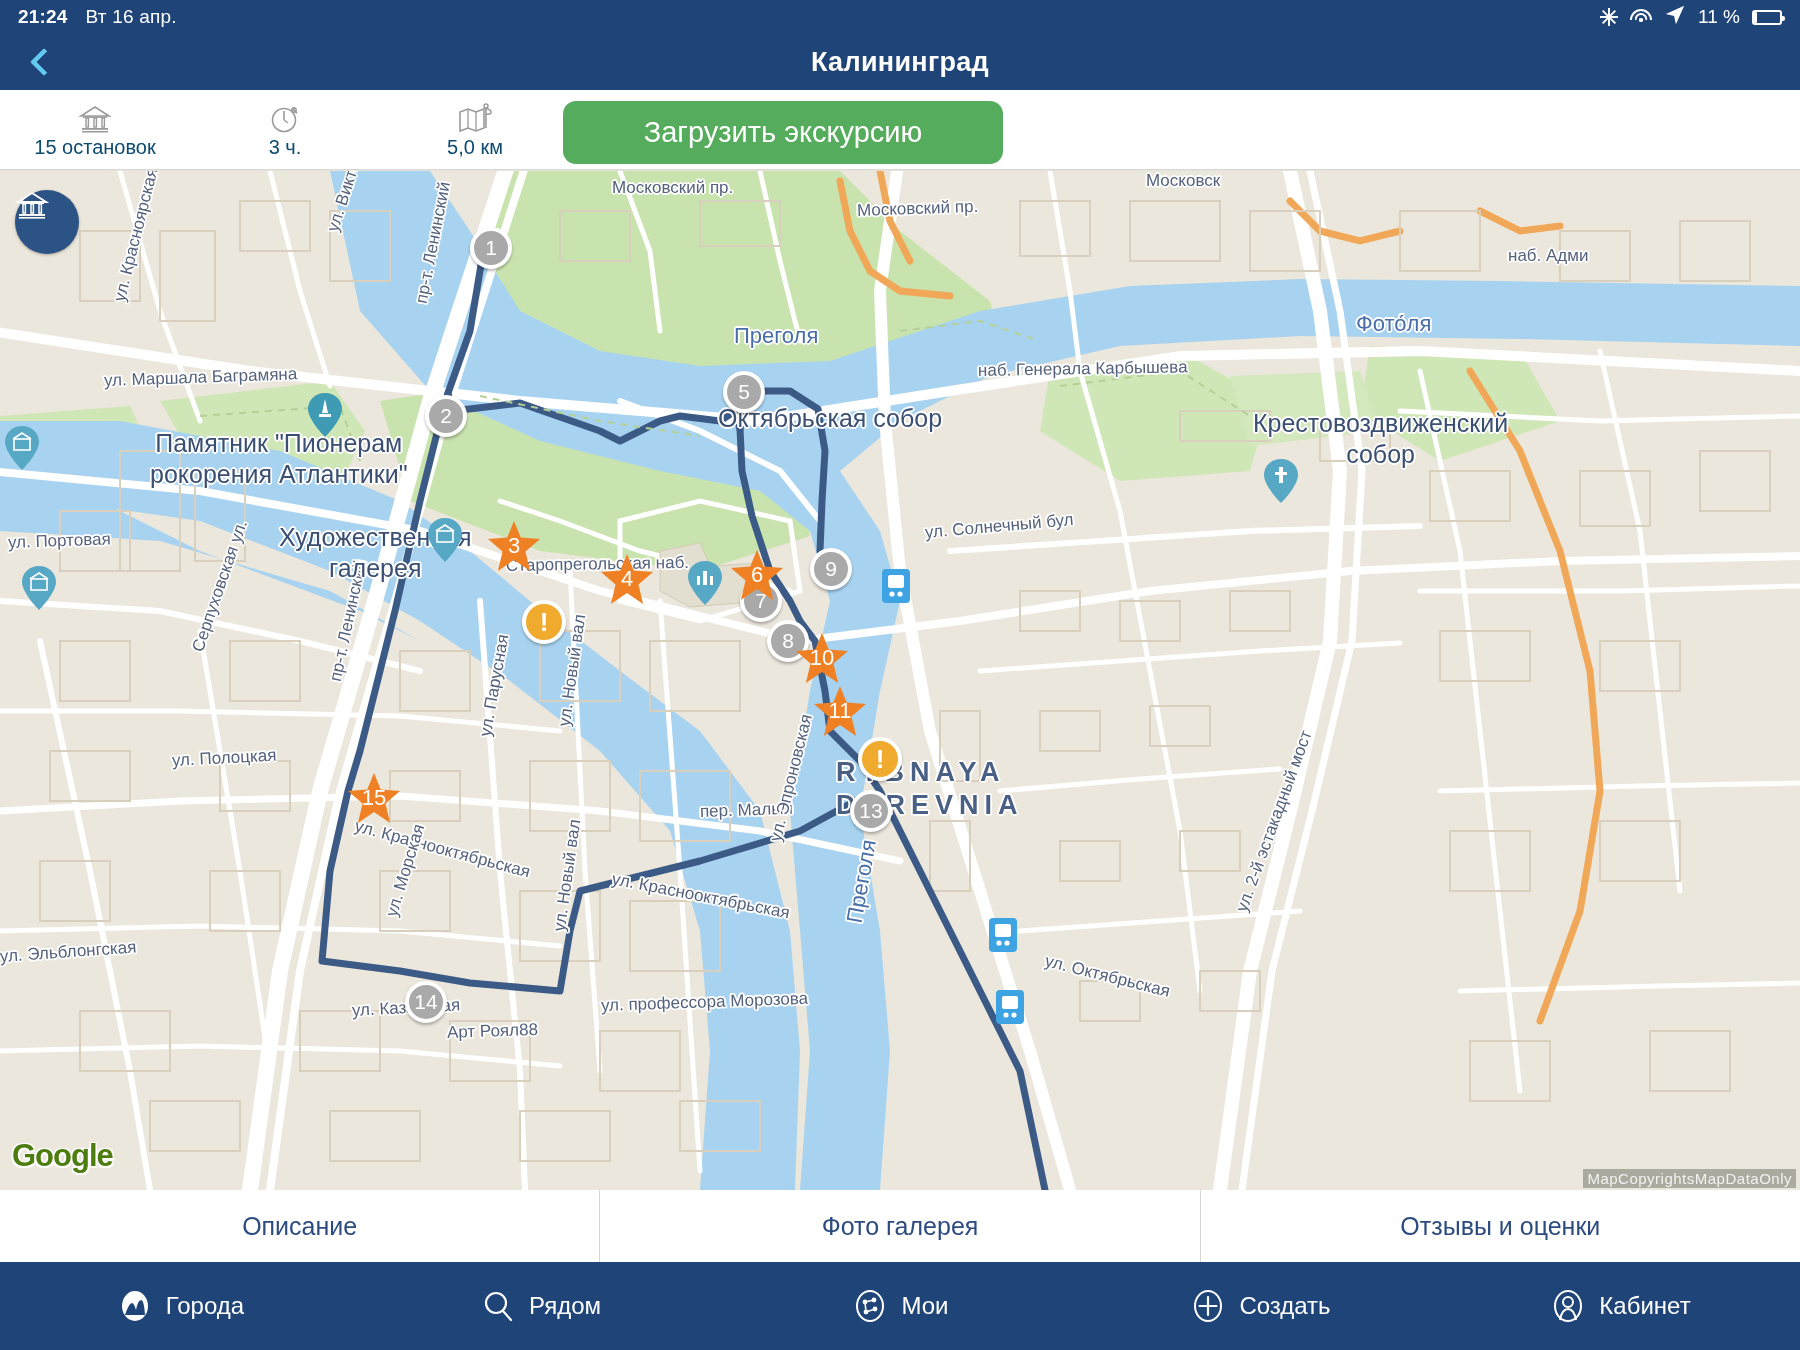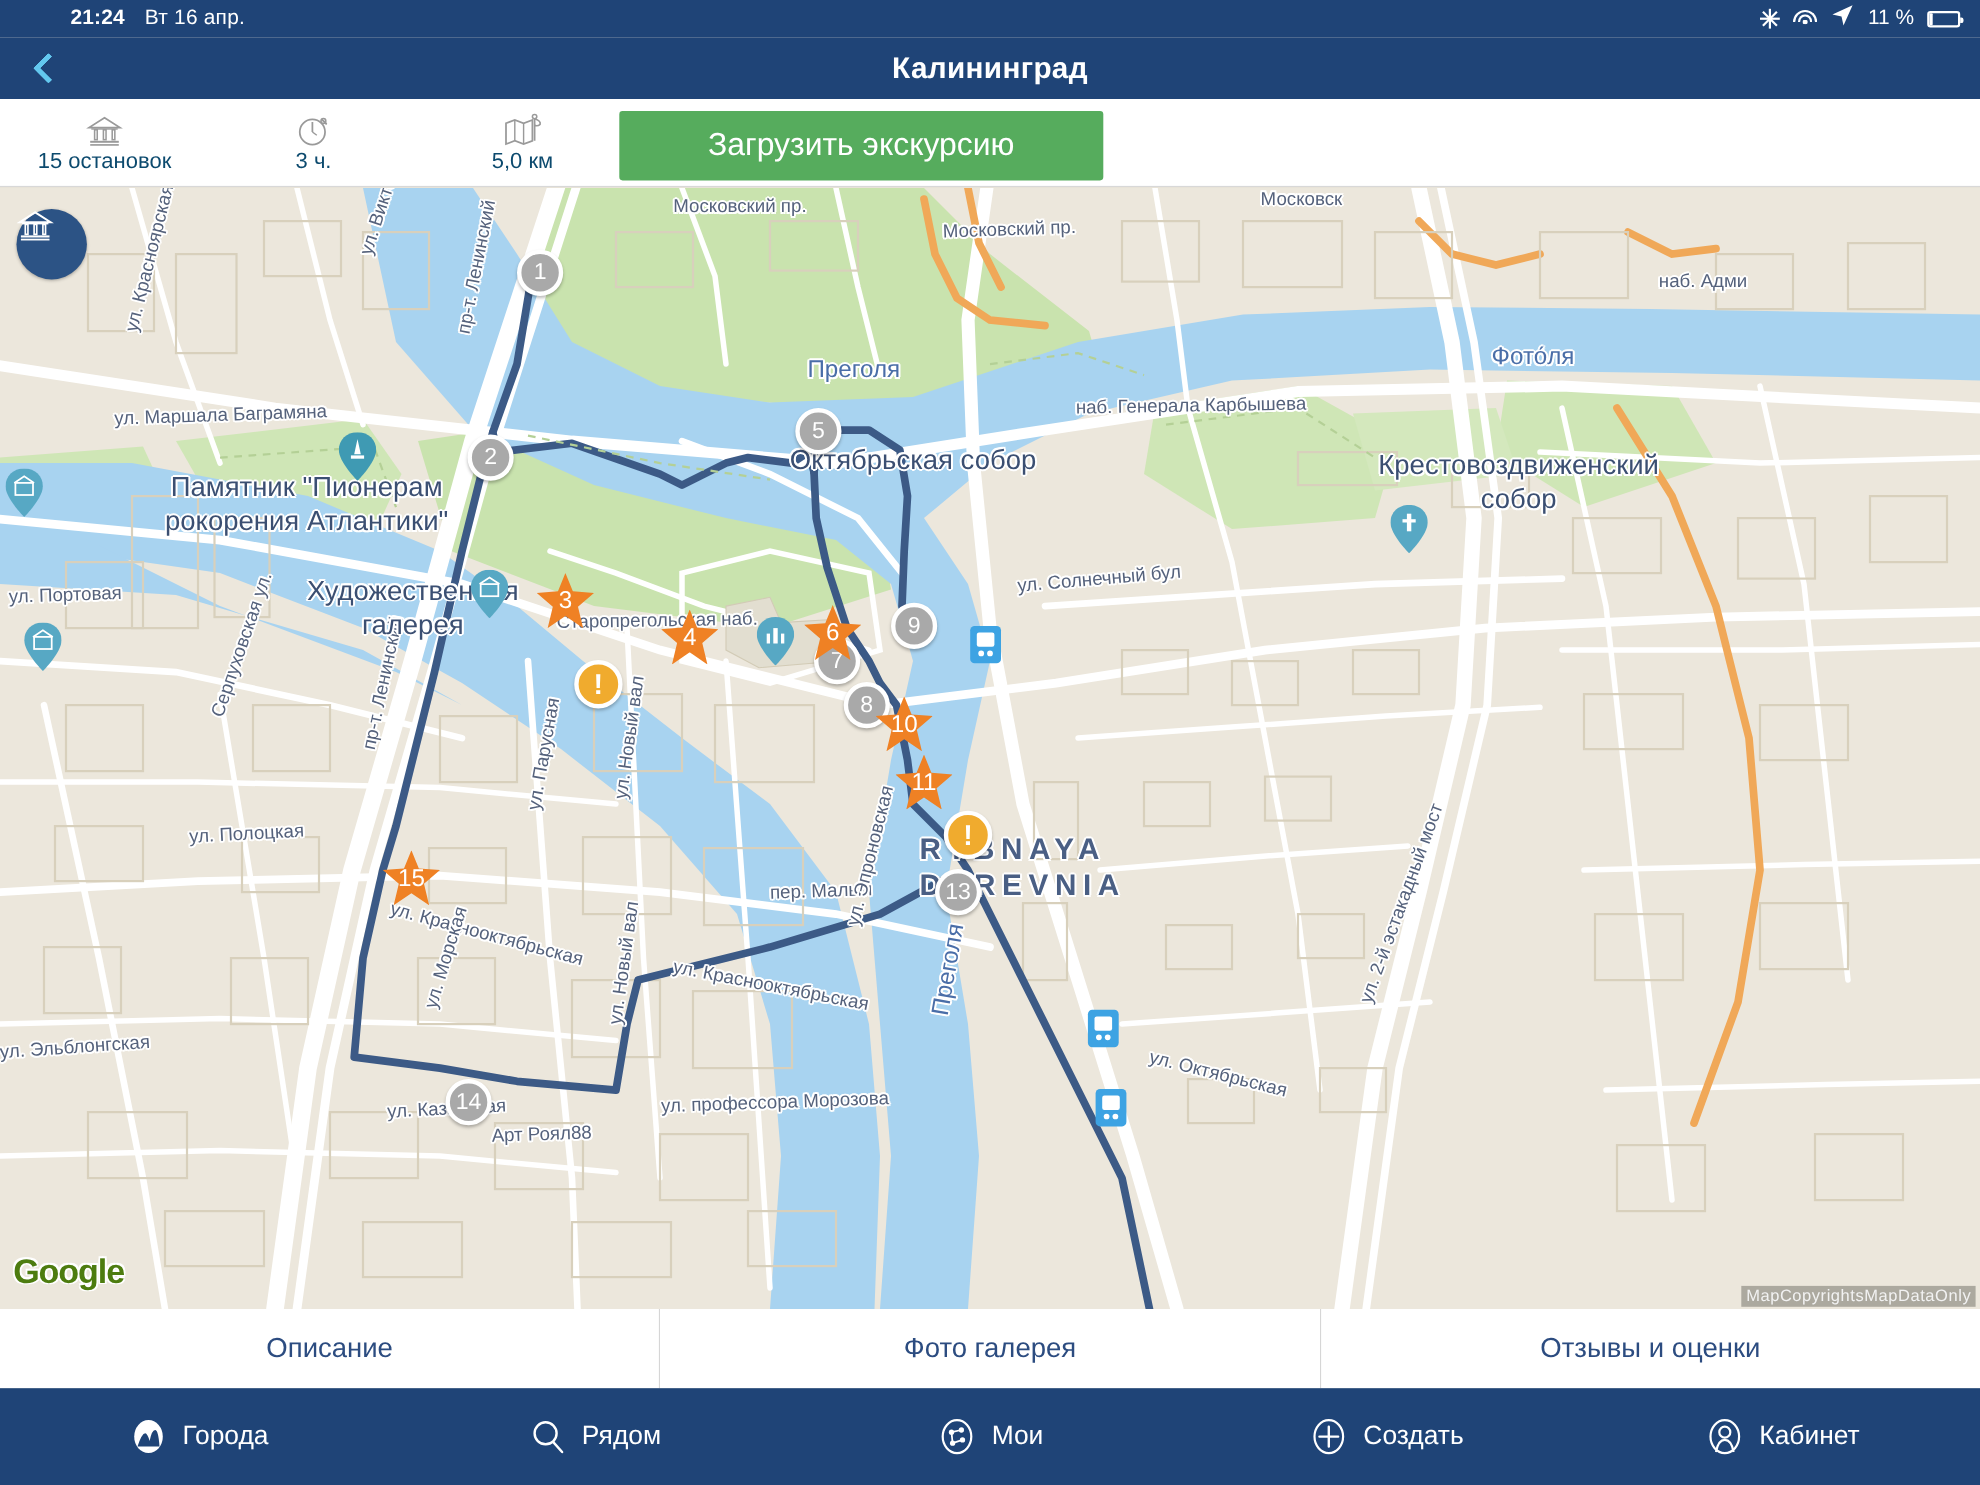--- a/index.html
+++ b/index.html
@@ -11,21 +11,21 @@
   }
   #app { position: relative; width: 1800px; height: 1350px; }
 
   
   .statusbar {
     position: absolute; left: 0; top: 0; width: 1800px; height: 34px;
     background: #1f4477; color: #fff;
     display: flex; align-items: center; justify-content: space-between;
     padding: 0 18px; font-size: 19px;
   }
-  .sb-left { display: flex; gap: 18px; letter-spacing: .2px; margin-left: 46px; }
+  .sb-left { display: flex; gap: 18px; letter-spacing: .2px; }
   .sb-right { display: flex; align-items: center; gap: 12px; font-size: 19px; }
   .sb-time { font-weight: 600; }
   .ico-sync { width: 18px; height: 18px; position: relative; display:inline-block; }
   .ico-sync::before, .ico-sync::after {
     content:""; position:absolute; left:8px; top:0; width:2px; height:18px;
     background:#fff;
   }
   .ico-sync::after { transform: rotate(90deg); }
   .ico-sync i {
     position:absolute; left:8px; top:0; width:2px; height:18px; background:#fff;
@@ -71,21 +71,21 @@
   }
   .info-item {
     width: 190px; display:flex; flex-direction:column; align-items:center; gap:2px;
     color:#8c8c8c;
   }
   .info-item .lbl { font-size: 20px; color:#0c4a6e; }
   .info-ico { height: 34px; display:flex; align-items:flex-end; justify-content:center; }
 
   .download-btn {
     position:absolute; left:563px; top:101px; width:440px; height:63px;
-    background:#56ac5d; border-radius:3px;
+    background:#56ac5d; border-radius:13px;
     display:flex; align-items:center; justify-content:center;
     color:#fff; font-size:29px; cursor:pointer;
   }
 
   
   .map {
     position:absolute; left:0; top:171px; width:1800px; height:1019px;
     overflow:hidden; background:#ece7dc;
   }
   .map svg { position:absolute; left:0; top:0; }

